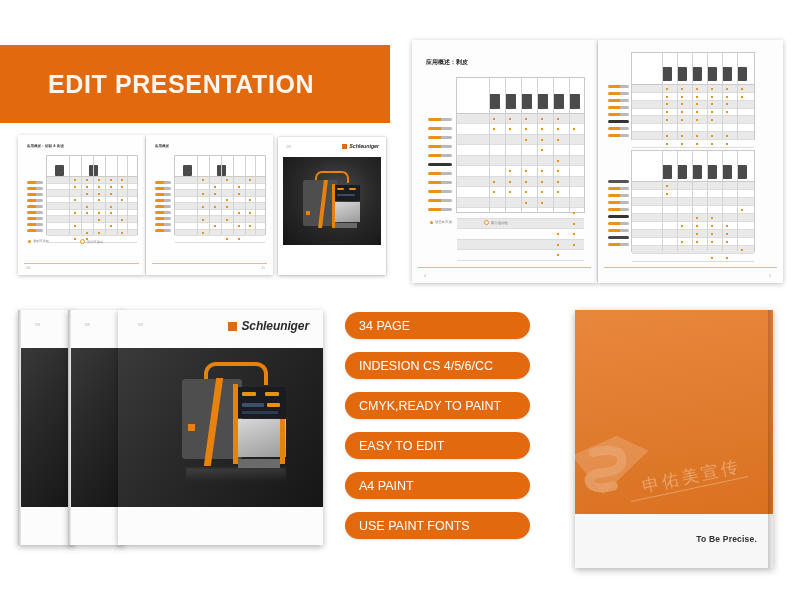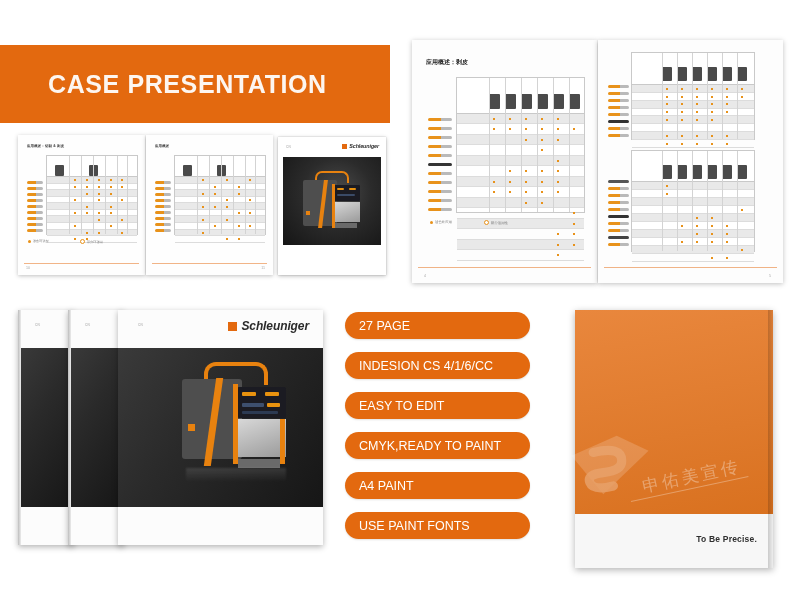--- a/index.html
+++ b/index.html
@@ -102,21 +102,21 @@
   #wm-text{left:70px;bottom:16px;font-size:17px;color:#fff;opacity:.33;
     letter-spacing:3px;transform:rotate(-12deg);transform-origin:left bottom;
     font-family:"DejaVu Sans",sans-serif;white-space:nowrap;}
   #wm-line{left:56px;bottom:12px;width:120px;height:1px;background:#fff;opacity:.3;
     transform:rotate(-12deg);transform-origin:left center;}
 </style>
 </head>
 <body>
 
 <div id="title-banner">
-  <div id="title-text">CASE PRESENTATION</div>
+  <div id="title-text">EDIT PRESENTATION</div>
 </div>
 
 <div id="spread-small">
 
   <div class="half l">
     <div class="mini-head">应用概述：切割 &amp; 剥皮</div>
 
     <div class="tbl" style="left:28px;top:20px;width:90px;height:78px;">
       <div class="hdr">
         <div class="thumbprod" style="left:8px;top:9px;width:9px;height:11px;"></div>
@@ -620,30 +620,30 @@
       <div class="m-foot" style="left:58px;top:97px;width:42px;height:9px;"></div>
       <div class="m-orange" style="left:8px;top:62px;width:7px;height:7px;"></div>
       <div class="m-refl" style="left:6px;top:106px;width:100px;height:14px;"></div>
     </div>
   </div>
   <div class="white-bot"></div>
 </div>
 
 <div id="feature-list">
   <div class="pill">
-    <span>27 PAGE</span>
+    <span>34 PAGE</span>
     </div>
   <div class="pill">
-    <span>INDESION CS 4/1/6/CC</span>
+    <span>INDESION CS 4/5/6/CC</span>
+    </div>
+  <div class="pill">
+    <span>CMYK,READY TO PAINT</span>
     </div>
   <div class="pill">
     <span>EASY TO EDIT</span>
-    </div>
-  <div class="pill">
-    <span>CMYK,READY TO PAINT</span>
     </div>
   <div class="pill">
     <span>A4 PAINT</span>
     </div>
   <div class="pill">
     <span>USE PAINT FONTS</span>
     </div>
 </div>
 
 <div id="cover-orange">

